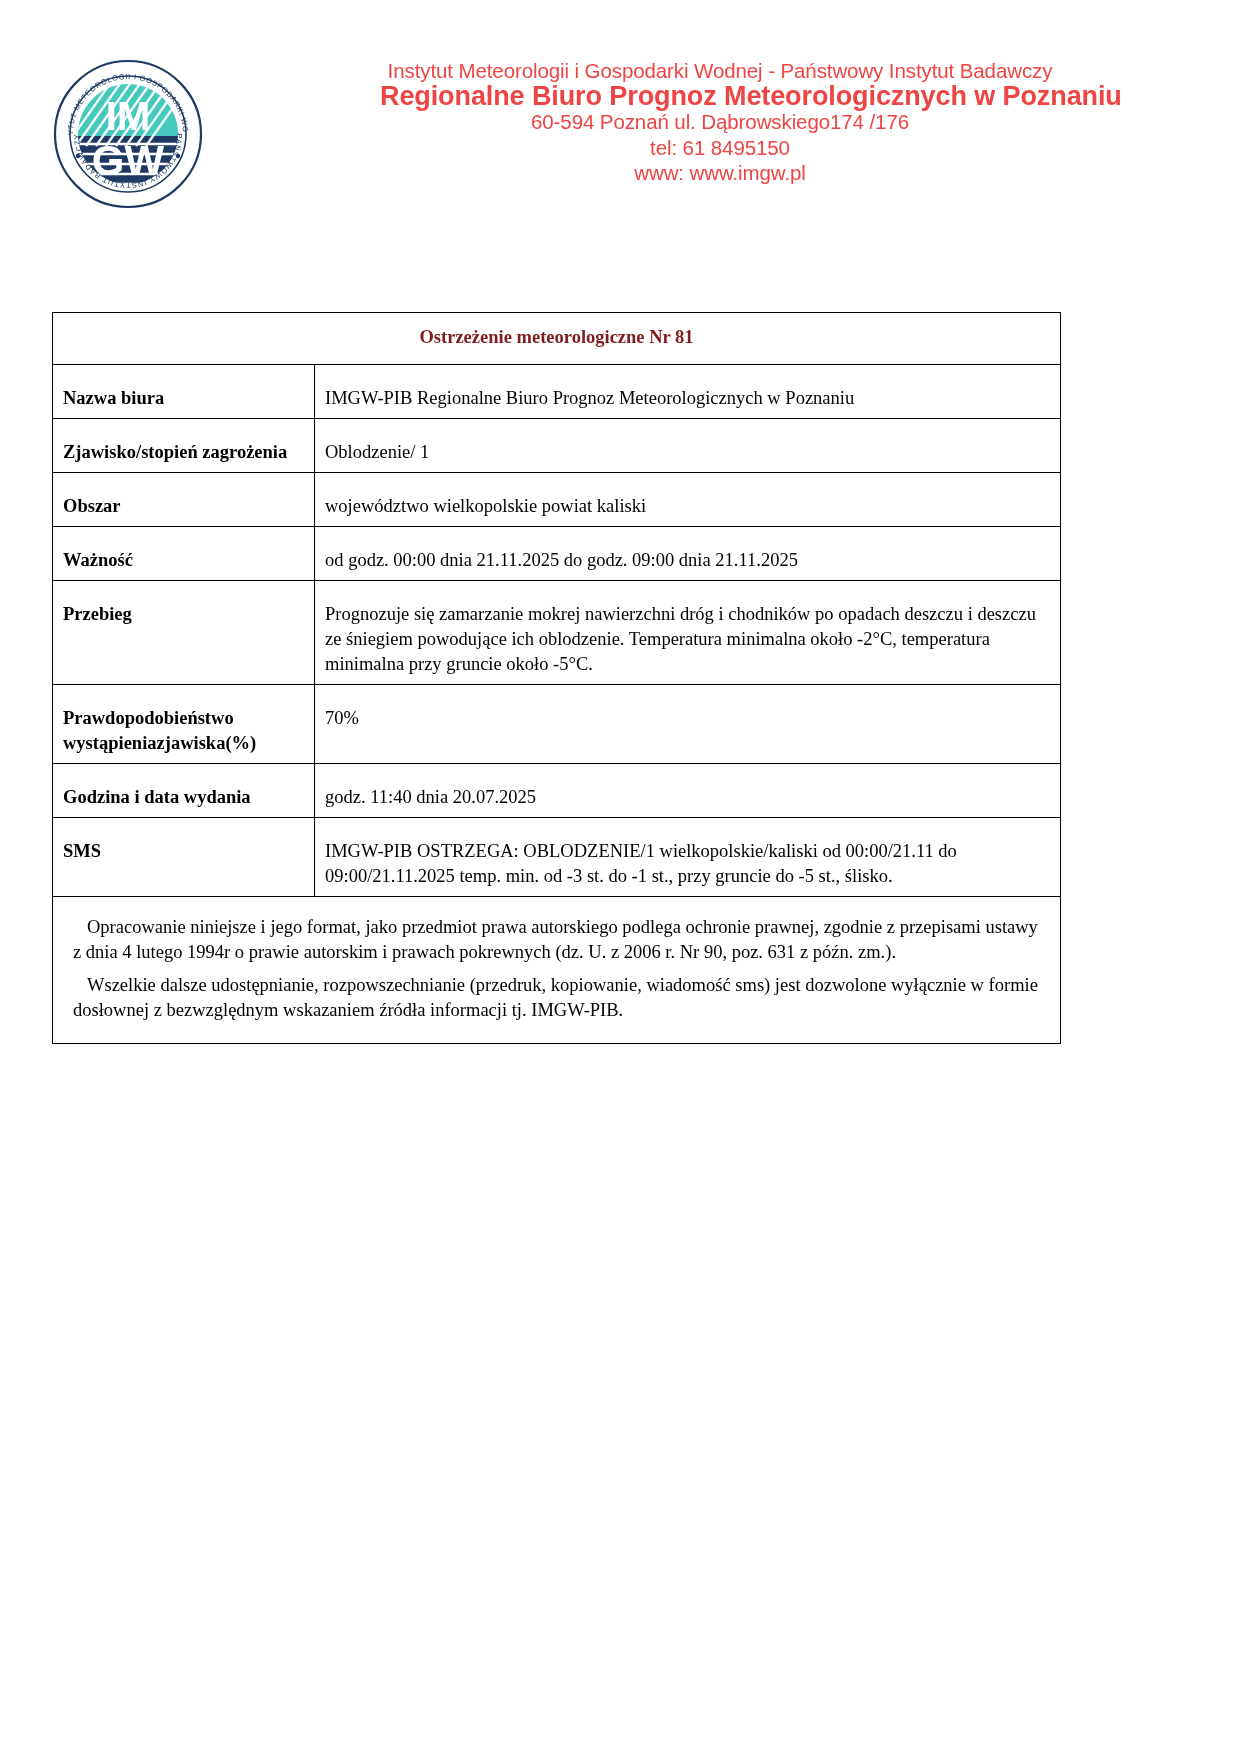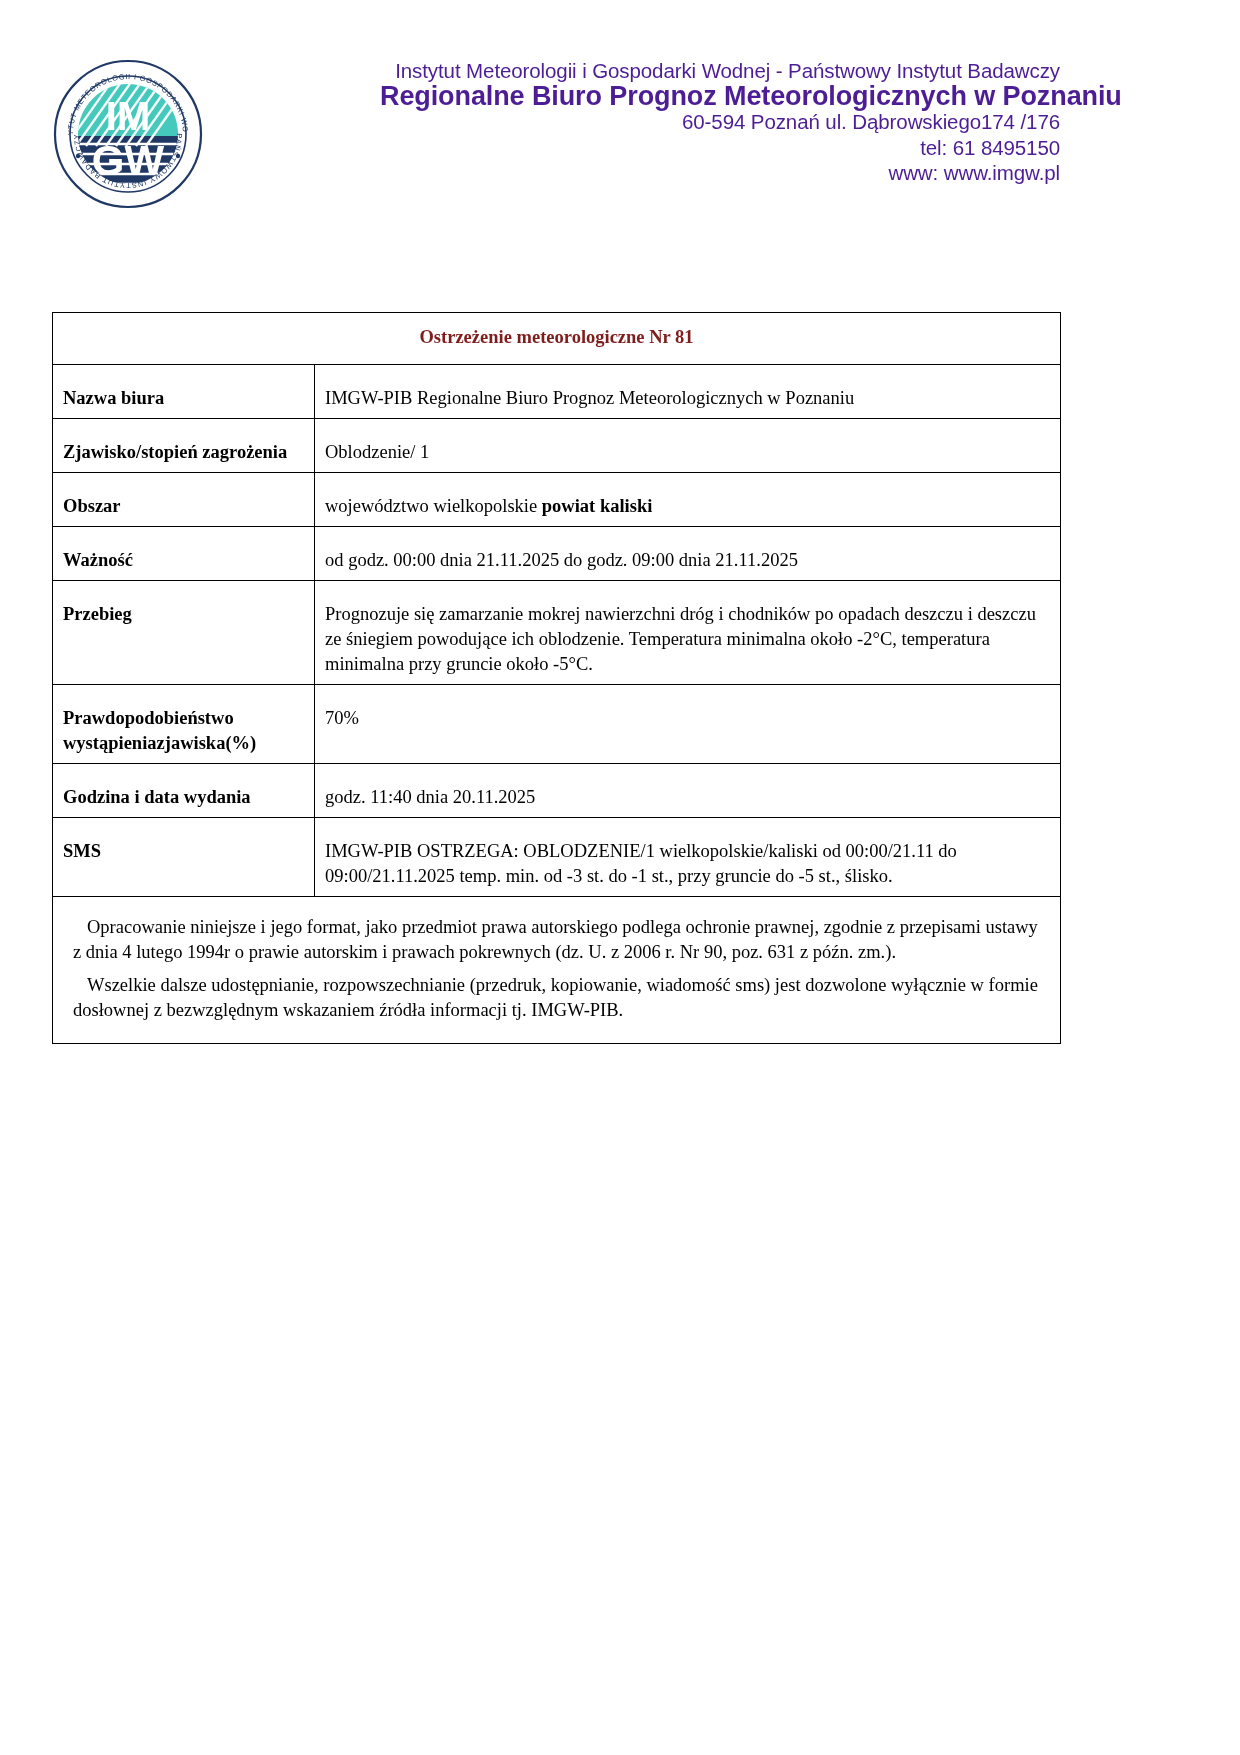--- a/index.html
+++ b/index.html
@@ -31,23 +31,23 @@
     width: 152px;
     height: 152px;
   }
   .logo-wrap svg { display: block; }
 
   .header-text {
     position: absolute;
     left: 380px;
     top: 58px;
     width: 680px;
-    text-align: right;
+    text-align: center;
     font-family: "Liberation Sans", sans-serif;
-    color: #4c1d95;
+    color: #ef4444;
   }
   .header-line {
     font-size: 20.5px;
     line-height: 25.5px;
     white-space: nowrap;
     letter-spacing: -0.1px;
   }
   .header-line.bold {
     font-weight: bold;
     font-size: 27px;
@@ -79,21 +79,21 @@
   }
   .label-cell {
     width: 262px;
     font-weight: bold;
     font-size: 18px;
     line-height: 25px;
   }
   .value-cell {
     font-size: 18.5px;
   }
-  .value-cell b { font-weight: bold; }
+  .value-cell b { font-weight: normal; }
 
   .footer-cell {
     font-size: 18px;
     line-height: 26px;
     padding: 10px 12px 12px 12px !important;
   }
   .footer-cell p {
     margin: 8px;
     text-indent: 14px;
   }
@@ -202,21 +202,21 @@
     </tr>
 
     <tr>
       <td class="label-cell">Prawdopodobieństwo wystąpieniazjawiska(%)</td>
       <td class="value-cell">70%</td>
     </tr>
 
 
     <tr>
       <td class="label-cell">Godzina i data wydania</td>
-      <td class="value-cell">godz. 11:40 dnia 20.11.2025</td>
+      <td class="value-cell">godz. 11:40 dnia 20.07.2025</td>
     </tr>
 
     <tr>
       <td class="label-cell">SMS</td>
       <td class="value-cell">IMGW-PIB OSTRZEGA: OBLODZENIE/1 wielkopolskie/kaliski od 00:00/21.11 do 09:00/21.11.2025 temp. min. od -3 st. do -1 st., przy gruncie do -5 st., ślisko.</td>
     </tr>
 
     <tr>
       <td class="footer-cell" colspan="2">
         <p>Opracowanie niniejsze i jego format, jako przedmiot prawa autorskiego podlega ochronie prawnej, zgodnie z przepisami ustawy z dnia 4 lutego 1994r o prawie autorskim i prawach pokrewnych (dz. U. z 2006 r. Nr 90, poz. 631 z późn.  zm.).</p>

